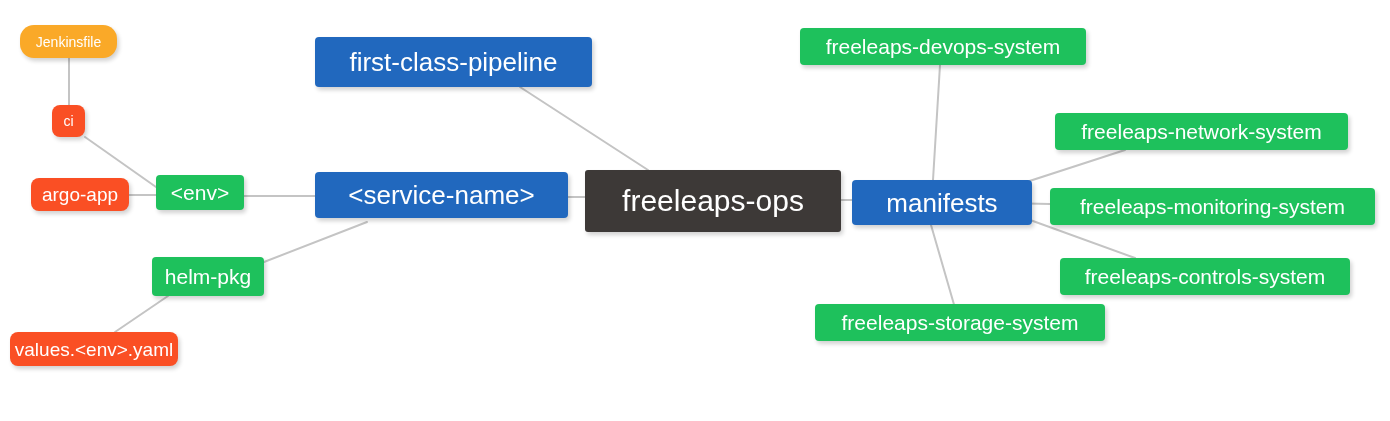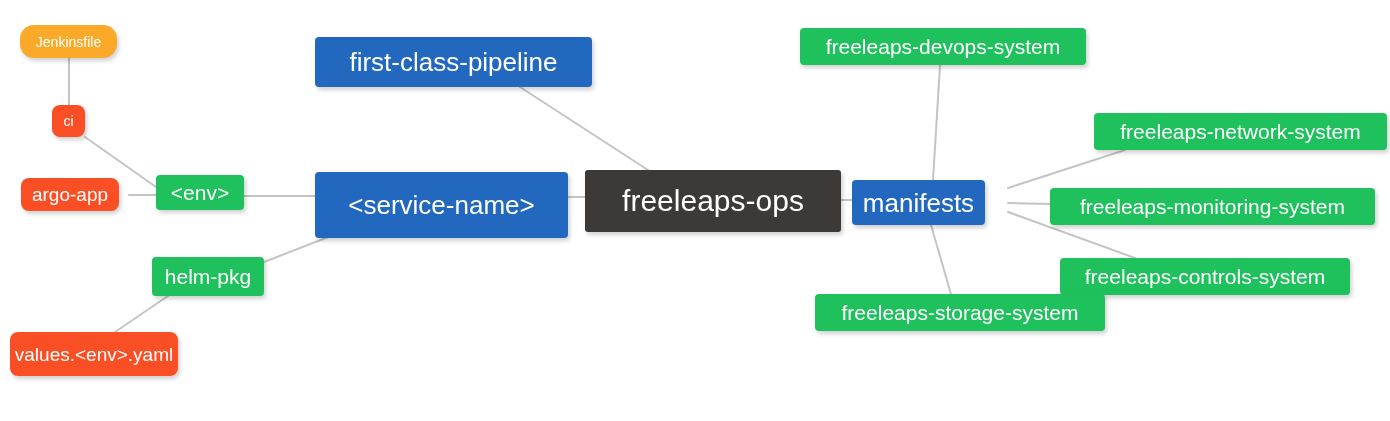--- a/index.html
+++ b/index.html
@@ -85,53 +85,53 @@
       <line x1="1008" y1="212" x2="1135" y2="258" stroke="#c4c4c4" stroke-width="2" stroke-linecap="round"></line>
       <line x1="931" y1="225" x2="955" y2="308" stroke="#c4c4c4" stroke-width="2" stroke-linecap="round"></line>
     </svg>
   <div id="node-layer">
       <div class="node orange size-xs" style="left: 20px; top: 25px; width: 97px; height: 33px;">
         <span>Jenkinsfile</span>
       </div>
       <div class="node red size-xs" style="left: 52px; top: 105px; width: 33px; height: 32px;">
         <span>ci</span>
       </div>
-      <div class="node red size-sm" style="left: 21px; top: 178px; width: 98px; height: 33px;">
+      <div class="node red size-sm" style="left: 31px; top: 178px; width: 98px; height: 33px;">
         <span>argo-app</span>
       </div>
       <div class="node green size-md" style="left: 156px; top: 175px; width: 88px; height: 35px;">
         <span>&lt;env&gt;</span>
       </div>
-      <div class="node blue size-lg" style="left: 315px; top: 172px; width: 253px; height: 66px;">
+      <div class="node blue size-lg" style="left: 315px; top: 172px; width: 253px; height: 46px;">
         <span>&lt;service-name&gt;</span>
       </div>
       <div class="node blue size-lg" style="left: 315px; top: 37px; width: 277px; height: 50px;">
         <span>first-class-pipeline</span>
       </div>
       <div class="node green size-md" style="left: 152px; top: 257px; width: 112px; height: 39px;">
         <span>helm-pkg</span>
       </div>
-      <div class="node red size-sm" style="left: 10px; top: 332px; width: 168px; height: 44px;">
+      <div class="node red size-sm" style="left: 10px; top: 332px; width: 168px; height: 34px;">
         <span>values.&lt;env&gt;.yaml</span>
       </div>
       <div class="node root size-xl root" style="left: 585px; top: 170px; width: 256px; height: 62px;">
         <span>freeleaps-ops</span>
       </div>
-      <div class="node blue size-lg" style="left: 852px; top: 180px; width: 133px; height: 45px;">
+      <div class="node blue size-lg" style="left: 852px; top: 180px; width: 180px; height: 45px;">
         <span>manifests</span>
       </div>
       <div class="node green size-md" style="left: 800px; top: 28px; width: 286px; height: 37px;">
         <span>freeleaps-devops-system</span>
       </div>
-      <div class="node green size-md" style="left: 1055px; top: 113px; width: 293px; height: 37px; margin-left: 39px;">
+      <div class="node green size-md" style="left: 1055px; top: 113px; width: 293px; height: 37px;">
         <span>freeleaps-network-system</span>
       </div>
       <div class="node green size-md" style="left: 1050px; top: 188px; width: 325px; height: 37px;">
         <span>freeleaps-monitoring-system</span>
       </div>
       <div class="node green size-md" style="left: 1060px; top: 258px; width: 290px; height: 37px;">
         <span>freeleaps-controls-system</span>
       </div>
-      <div class="node green size-md" style="left: 815px; top: 294px; width: 290px; height: 37px;">
+      <div class="node green size-md" style="left: 815px; top: 304px; width: 290px; height: 37px;">
         <span>freeleaps-storage-system</span>
       </div>
     </div>
 </div>
 
 </body></html>

